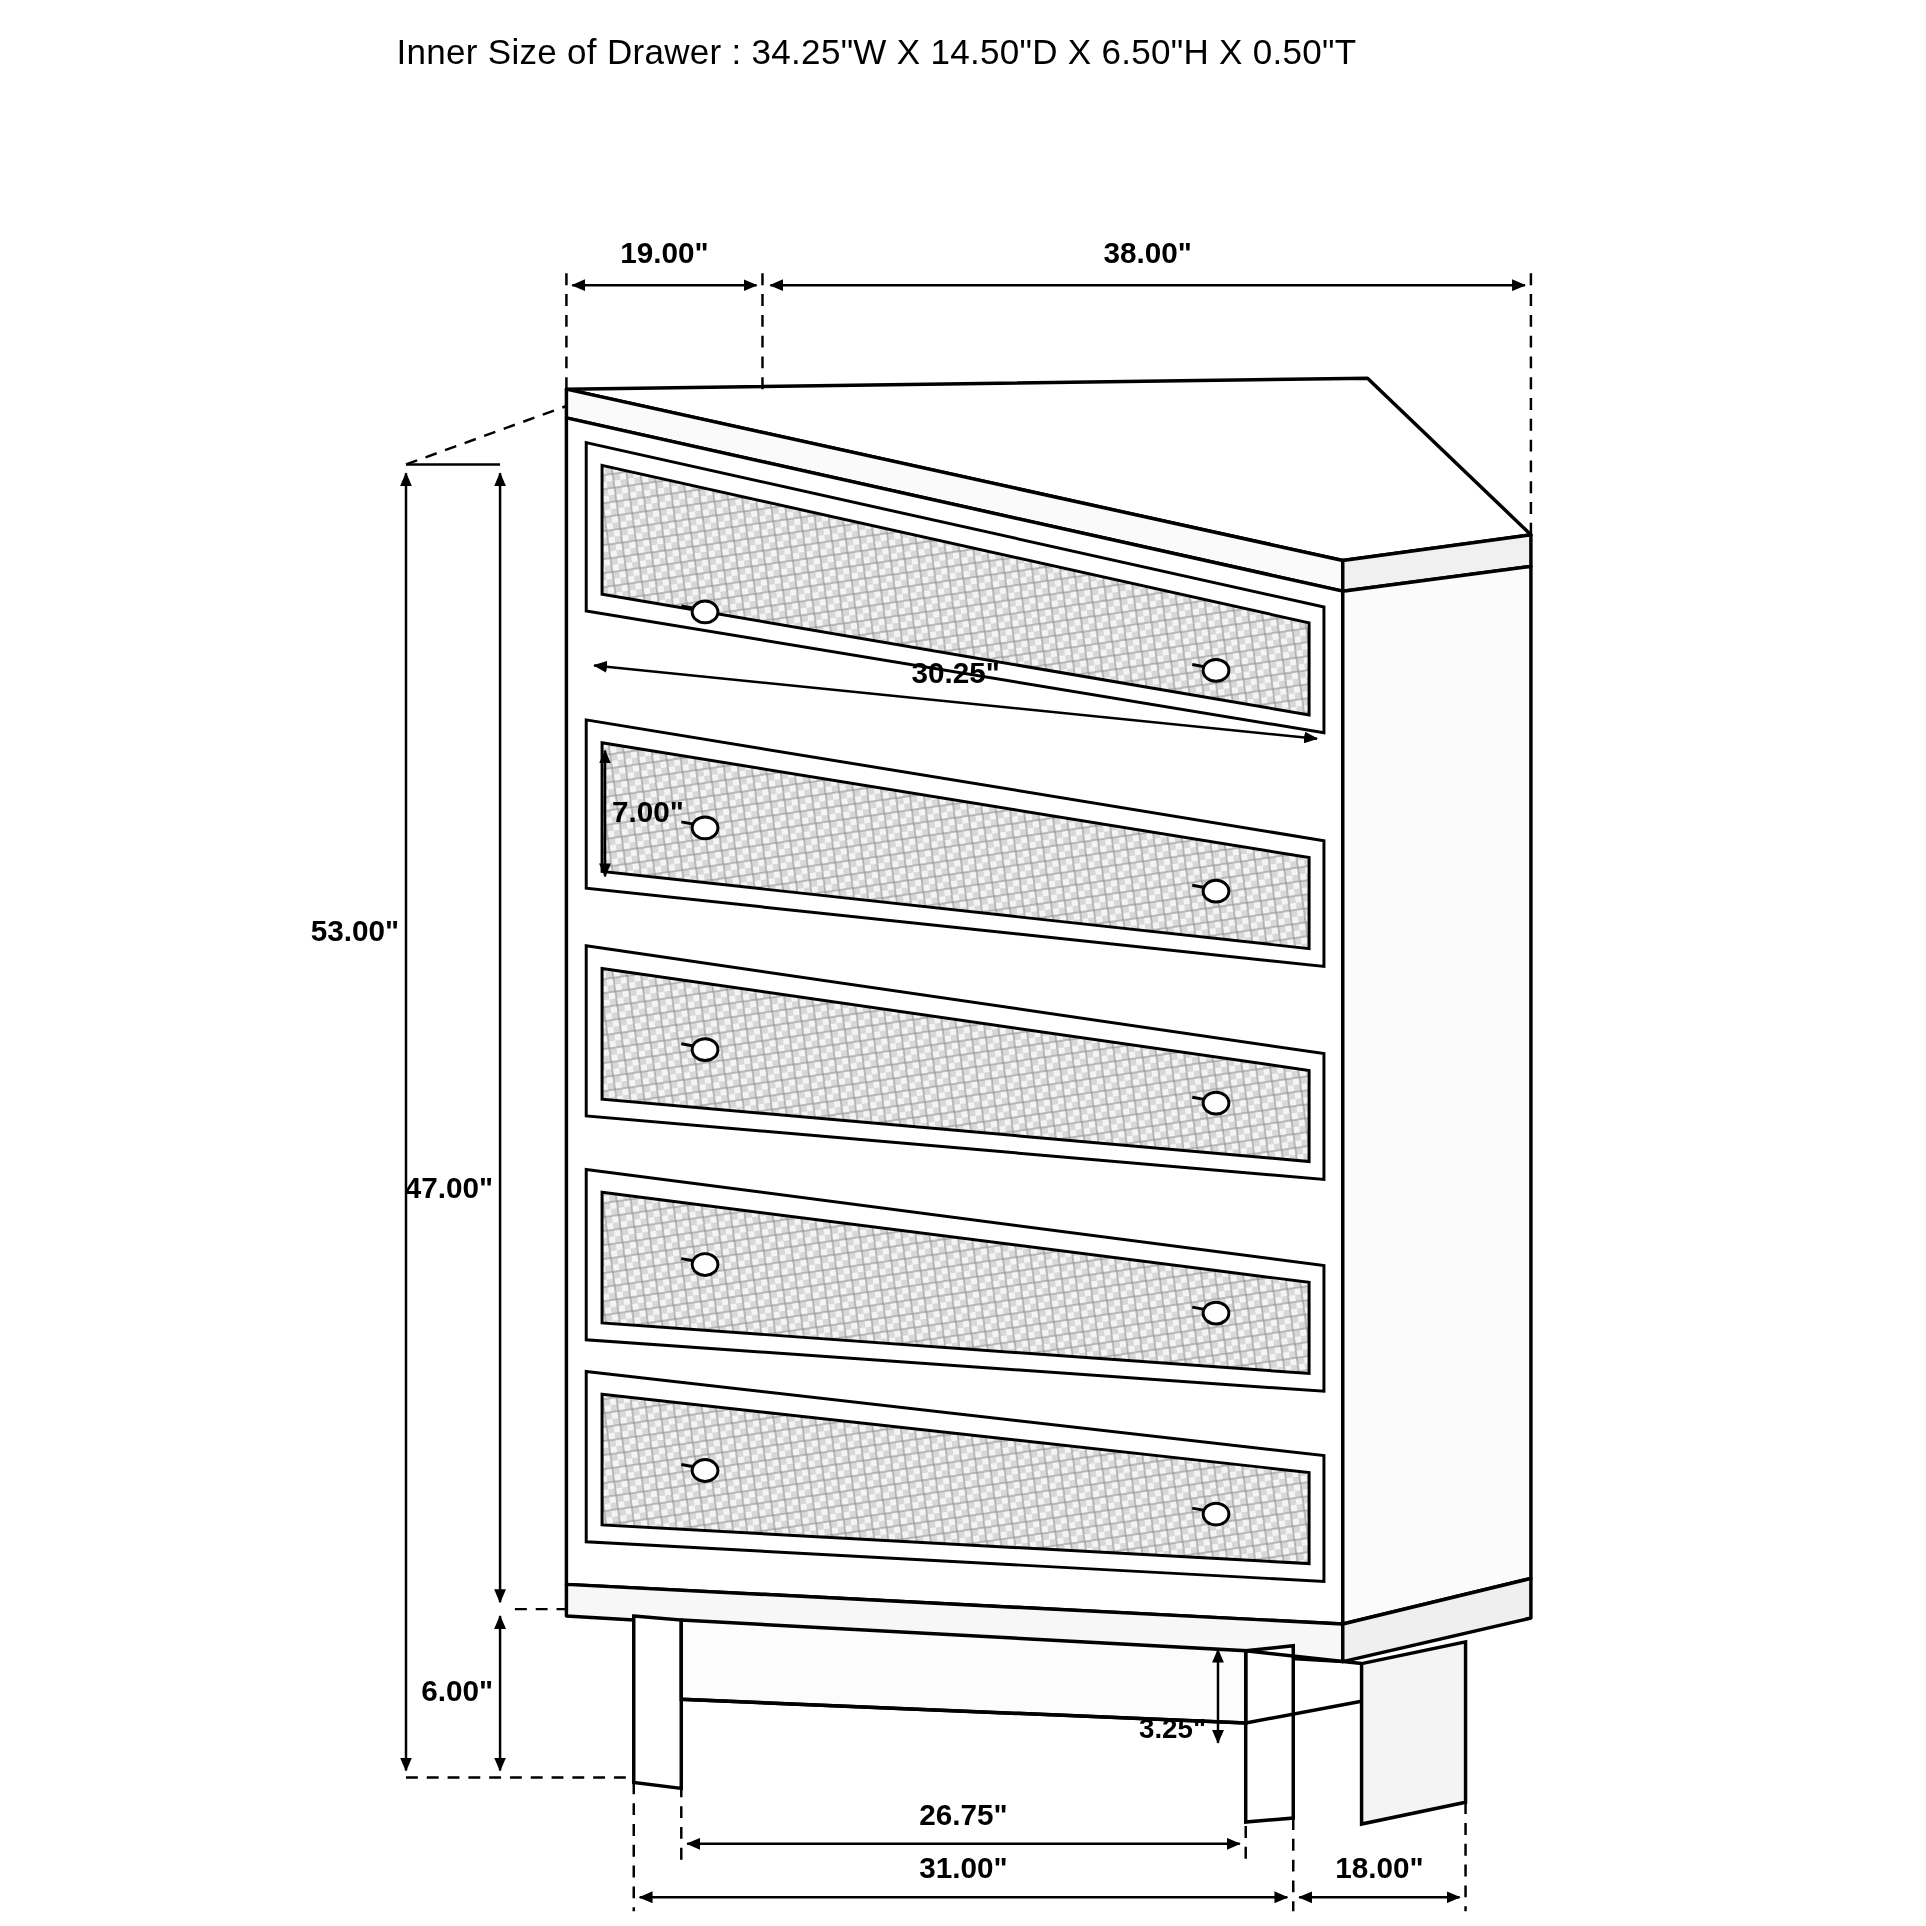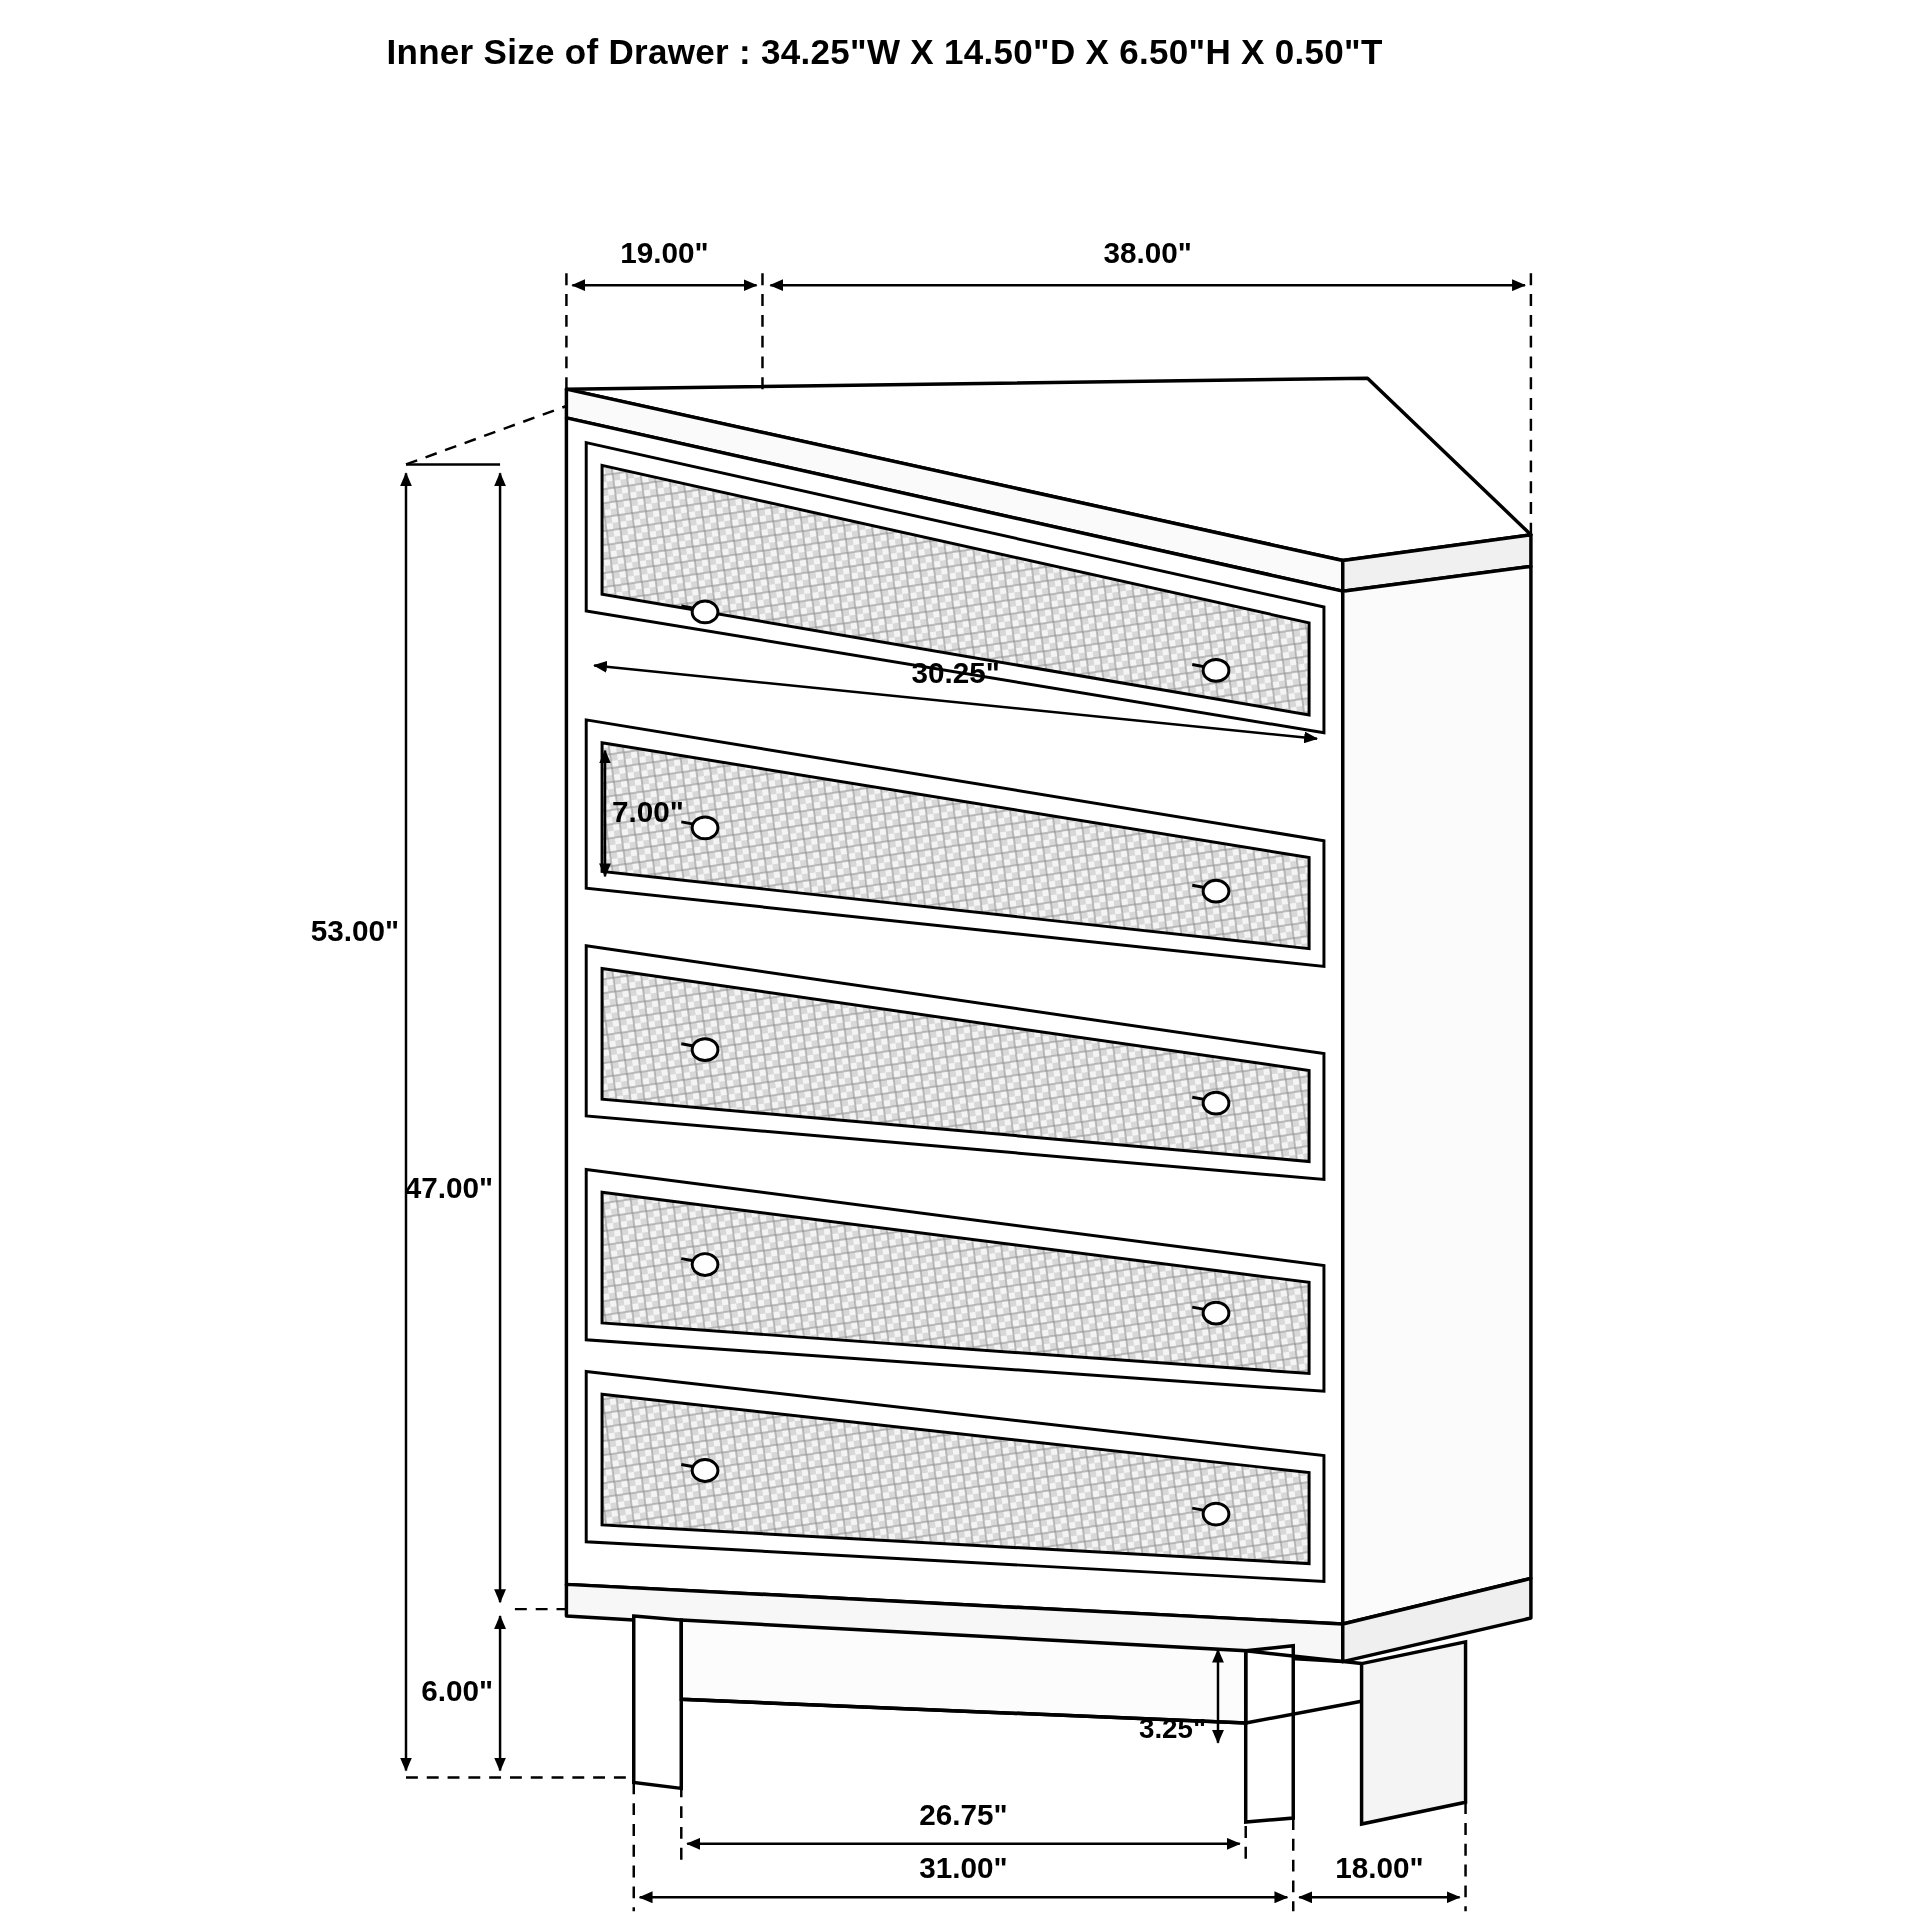--- a/index.html
+++ b/index.html
@@ -17,26 +17,26 @@
   }
   #diagram-root {
     position: absolute;
     left: 0;
     top: 0;
     width: 1927px;
     height: 1927px;
   }
   .title {
     position: absolute;
-    left: 8px;
+    left: 0;
     top: 32px;
     width: 1753px;
     text-align: center;
     font-size: 35px;
-    font-weight: bold;
+    font-weight: normal;
     letter-spacing: 0.3px;
   }
   svg.drawing {
     position: absolute;
     left: 0;
     top: 0;
     width: 1927px;
     height: 1927px;
   }
   .dimlabel {

